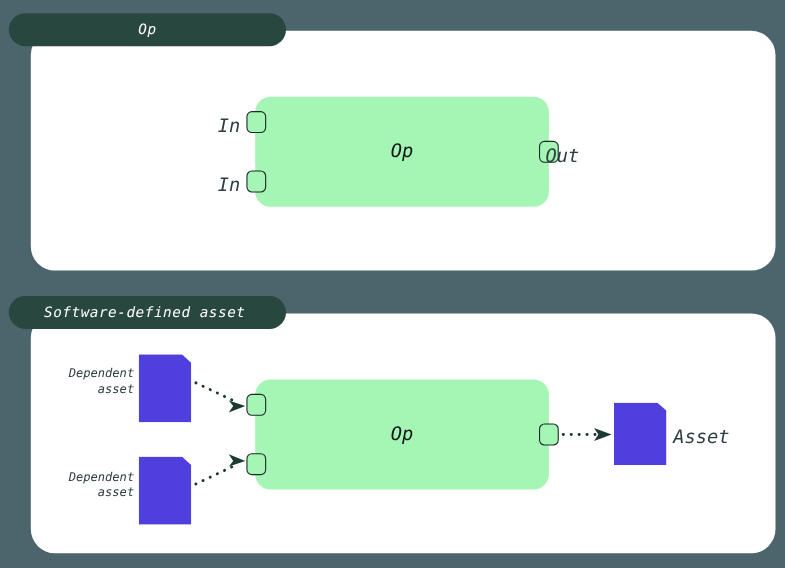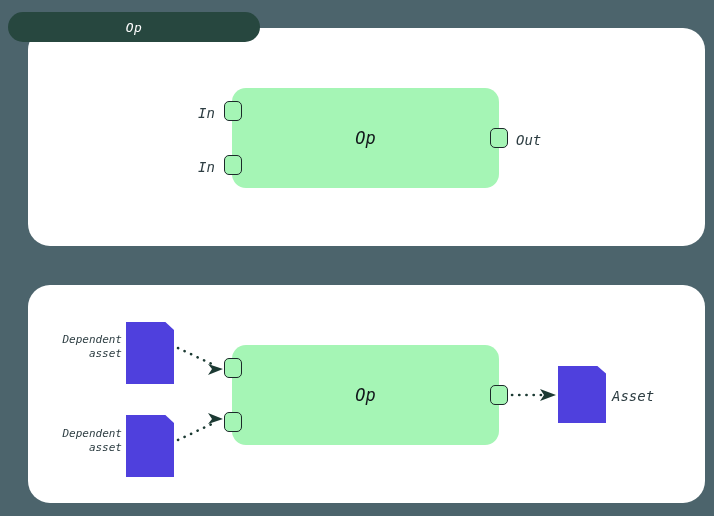--- a/index.html
+++ b/index.html
@@ -107,28 +107,28 @@
   #port-in-1-top  { left: 224px; top: 101px; }
   #port-in-2-top  { left: 224px; top: 155px; }
   #port-out-top   { left: 490px; top: 128px; }
   #port-in-1-bot  { left: 224px; top: 358px; }
   #port-in-2-bot  { left: 224px; top: 412px; }
   #port-out-bot   { left: 490px; top: 385px; }
 
   
   .port-label {
     position: absolute;
-    font-size: 14px;
+    font-size: 17px;
     color: #2d3d42;
     white-space: pre;
     z-index: 4;
   }
   #label-in-1-top { left: 198px; top: 105px; text-align: right; }
   #label-in-2-top { left: 198px; top: 159px; text-align: right; }
-  #label-out-top  { left: 516px; top: 132px; }
+  #label-out-top  { left: 496px; top: 132px; }
   #label-asset    { left: 612px; top: 388px; }
 
   .dep-label {
     position: absolute;
     font-size: 11px;
     line-height: 14px;
     color: #2d3d42;
     text-align: right;
     width: 80px;
     z-index: 4;
@@ -187,20 +187,23 @@
   <div class="port" id="port-in-1-top"></div>
   <div class="port" id="port-in-2-top"></div>
   <div class="port" id="port-out-top"></div>
 
   <div class="port-label" id="label-in-1-top">In</div>
   <div class="port-label" id="label-in-2-top">In</div>
   <div class="port-label" id="label-out-top">Out</div>
 
   <div class="panel" id="panel-sda"></div>
 
+  <div class="title-badge" id="badge-sda">
+    <span>Software-defined asset</span>
+  </div>
 
   <div class="op-box" id="op-box-bottom">
     <span class="op-box-label">Op</span>
   </div>
 
   <div class="port" id="port-in-1-bot"></div>
   <div class="port" id="port-in-2-bot"></div>
   <div class="port" id="port-out-bot"></div>
 
   <div class="asset-icon" id="asset-dep-1"></div>

